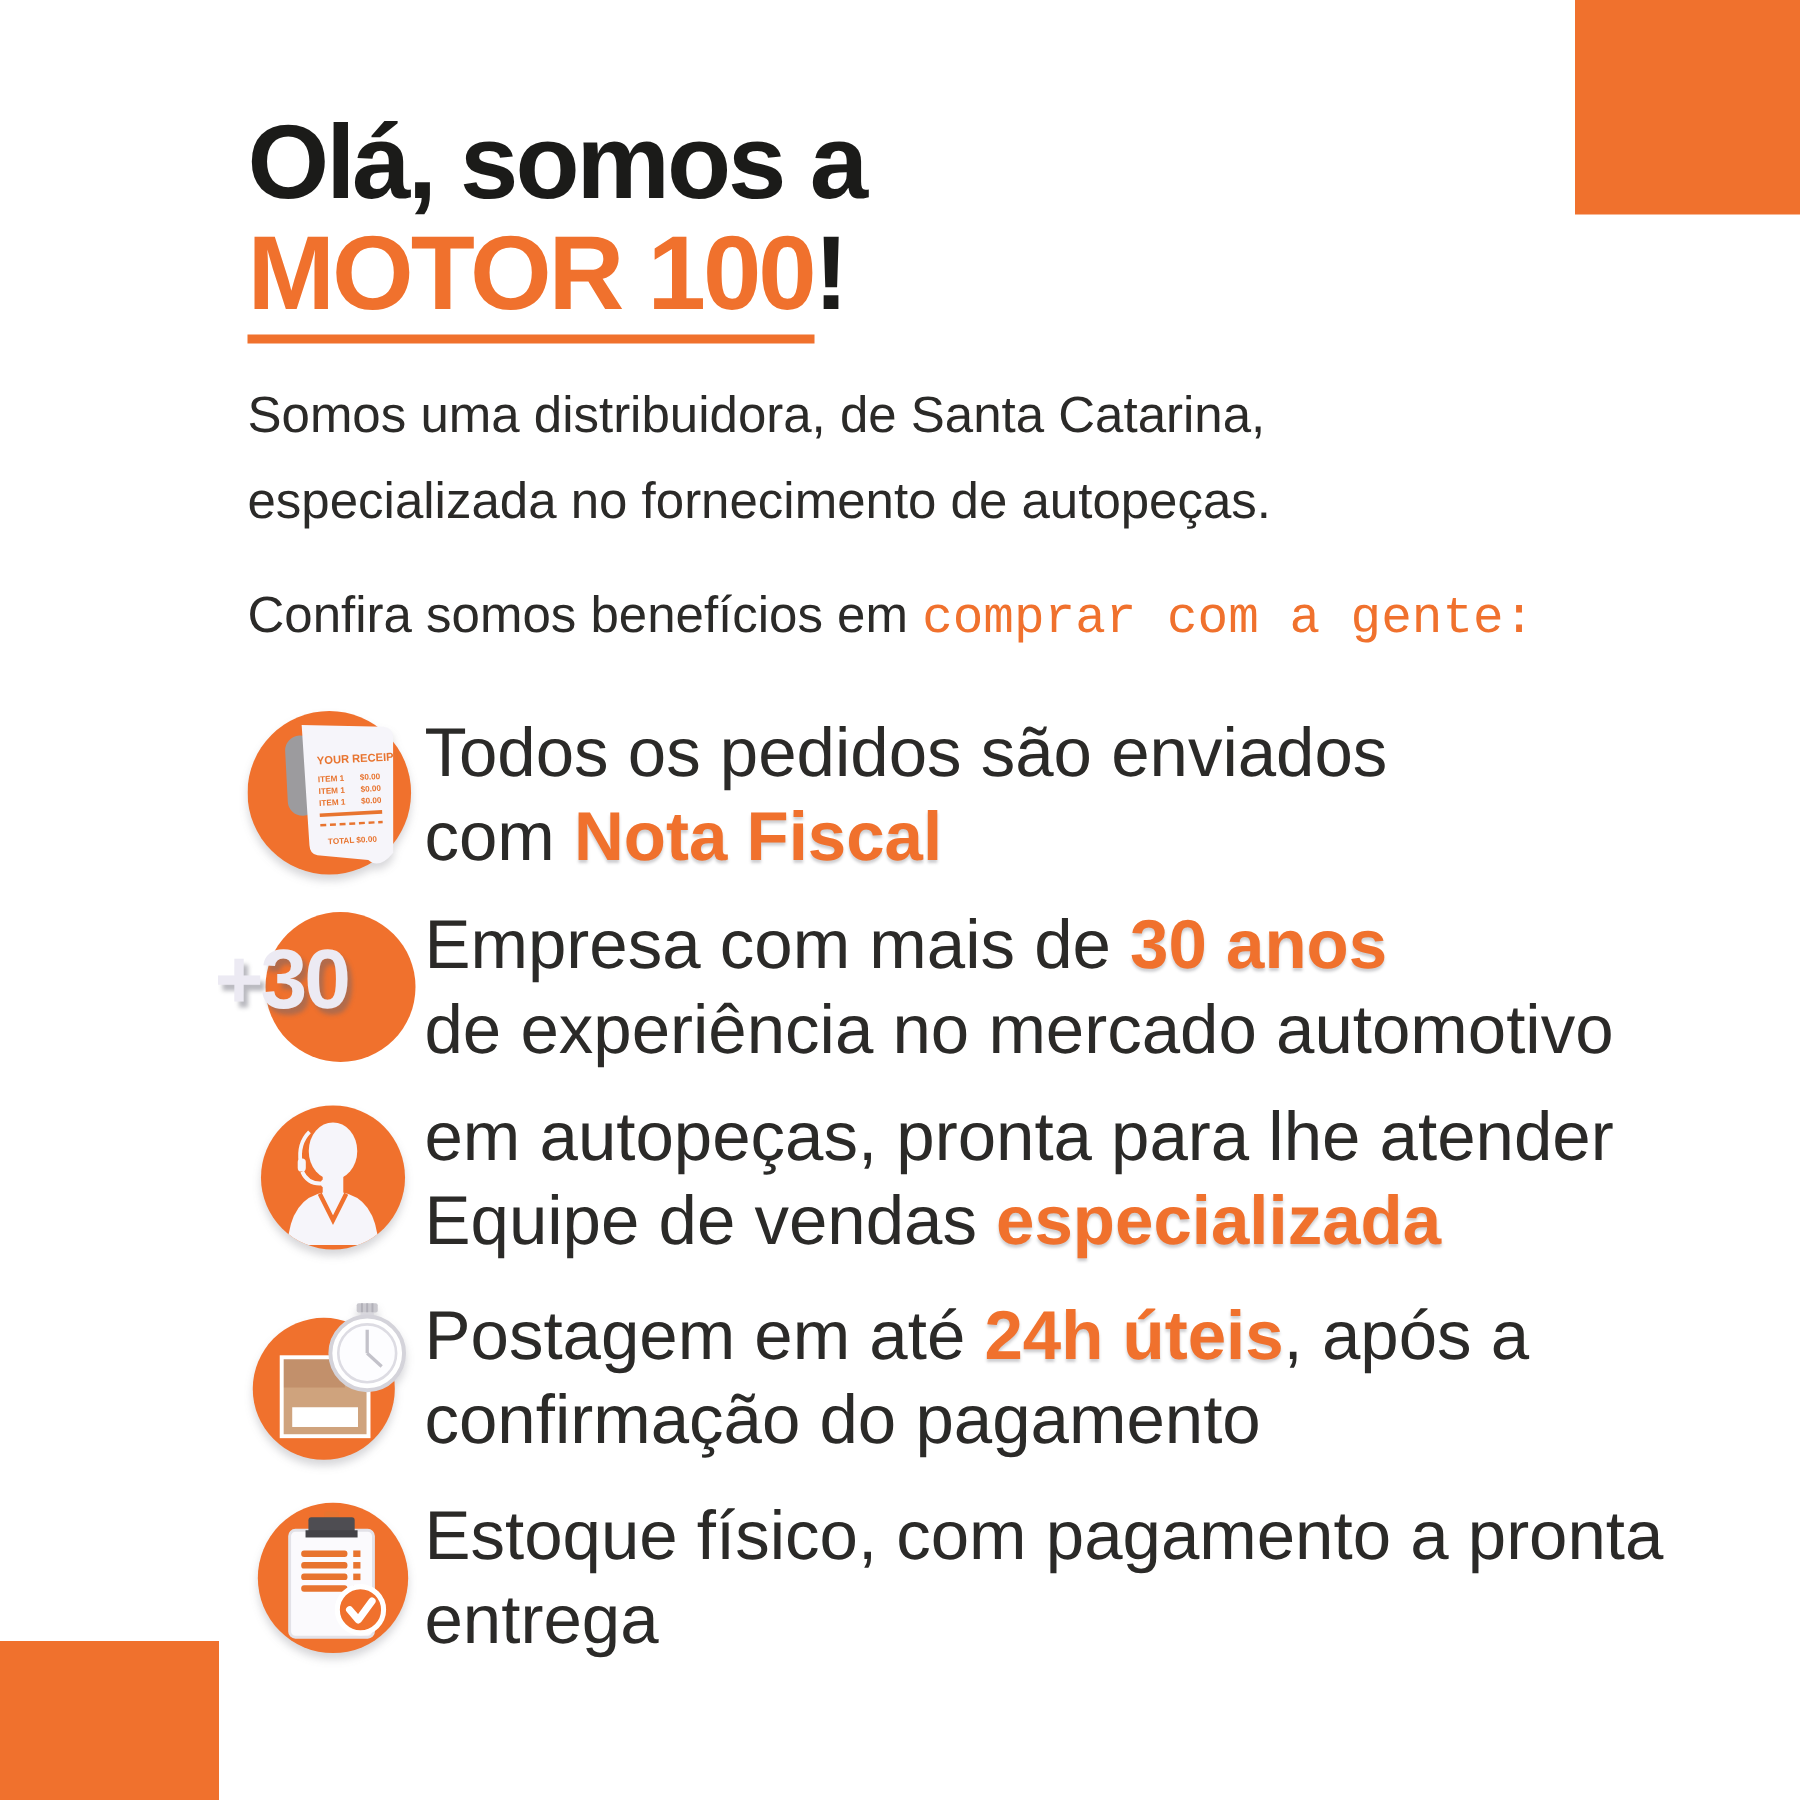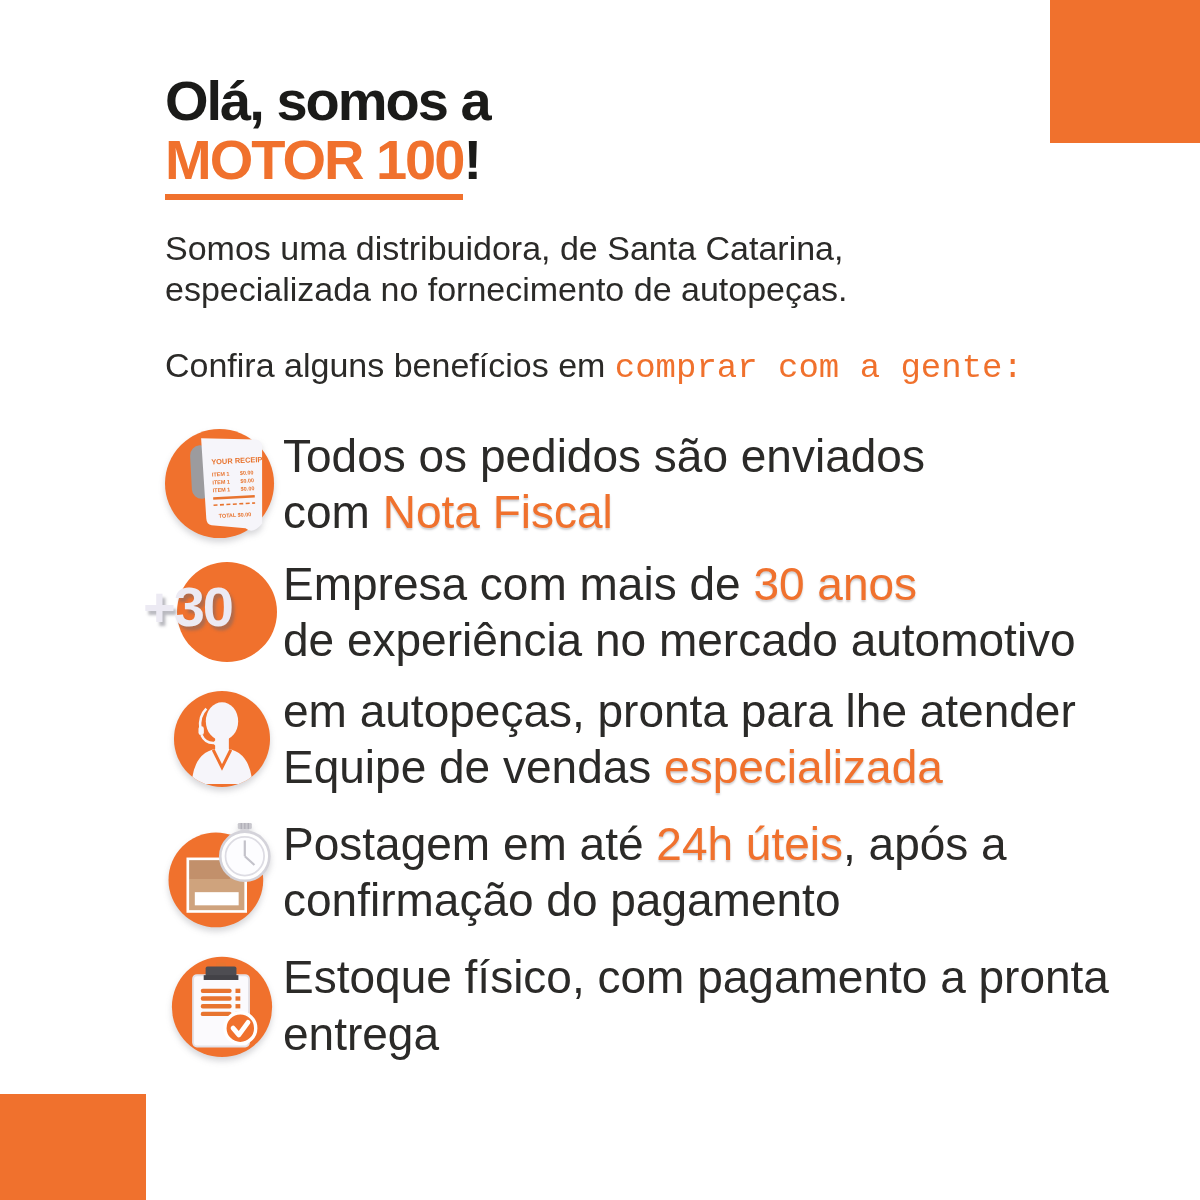--- a/index.html
+++ b/index.html
@@ -13,36 +13,36 @@
   body{
     position:relative;background:#ffffff;overflow:hidden;
     font-family:"Liberation Sans","DejaVu Sans",sans-serif;color:var(--text);
   }
   .square{position:absolute;background:var(--orange);}
   .square.tr{left:1050px;top:0;width:150px;height:143px;}
   .square.bl{left:0;top:1094px;width:146px;height:106px;}
 
   .content{position:absolute;left:165px;top:72px;width:950px;}
 
-  h1{font-size:56px;line-height:1.05;letter-spacing:-2px;font-weight:700;color:var(--title);}
+  h1{font-size:70px;line-height:1.05;letter-spacing:-2px;font-weight:700;color:var(--title);}
   h1 .t-line{display:block;}
   h1 .brand{color:var(--orange);display:inline-block;border-bottom:6px solid var(--orange);padding-bottom:4px;letter-spacing:-2px;}
   h1 .excl{color:var(--title);}
 
   .intro{margin-top:28px;font-size:34px;line-height:1.22;}
-  .intro .block{display:block;}
+  .intro .block{display:block;margin-top:16px;}
   .confira{margin-top:34px;font-size:34px;line-height:1.22;}
   .accent{color:var(--orange);font-family:Liberation Mono, monospace;}
 
   ul.benefits{list-style:none;margin-top:38px;display:flex;flex-direction:column;gap:15px;}
   li.benefit{display:flex;align-items:center;}
   .icon-box{width:114px;flex:0 0 114px;display:flex;justify-content:center;align-items:center;position:relative;}
   .icon-box svg{filter:drop-shadow(0 4px 3px rgba(70,70,80,.22));}
   .btext{font-size:46px;line-height:1.22;margin-left:4px;}
-  .btext .hl{color:var(--orange);font-weight:400;text-shadow:0 2px 2px rgba(60,60,70,.25);}
+  .btext .hl{color:var(--orange);font-weight:700;text-shadow:0 2px 2px rgba(60,60,70,.25);}
 
   
   .plus30{position:relative;width:114px;height:104px;}
   .p30-circle{position:absolute;left:12px;top:2px;width:100px;height:100px;border-radius:50%;background:var(--orange);}
   .p30-text{
     position:absolute;left:-22px;top:14px;font-size:56px;font-weight:700;letter-spacing:-2px;
     color:#ECEAF3;text-shadow:3px 4px 3px rgba(100,100,112,.45);white-space:nowrap;
   }
 
   .f-orange{fill:var(--orange);}
@@ -66,21 +66,21 @@
     <span class="t-line"><span class="brand">MOTOR 100</span><span class="excl">!</span>
     </span>
   </h1>
 
   <p class="intro">
     <span class="block">Somos uma distribuidora, de Santa Catarina,</span>
     <span class="block">especializada no fornecimento de autopeças.</span>
   </p>
 
   <p class="confira">
-    <span>Confira alguns benefícios em </span><span class="accent">comprar com a gente</span><span class="accent">:</span>
+    <span>Confira somos benefícios em </span><span class="accent">comprar com a gente</span><span class="accent">:</span>
   </p>
 
   <ul class="benefits">
 
     <li class="benefit">
       <div class="icon-box">
         <svg width="114" height="114" viewBox="0 0 115 115">
           <circle cx="55" cy="57" r="55" class="f-orange"></circle>
           <g transform="rotate(-3 65 60)">
             <rect x="27" y="17" width="20" height="54" rx="10" class="f-curl"></rect>

